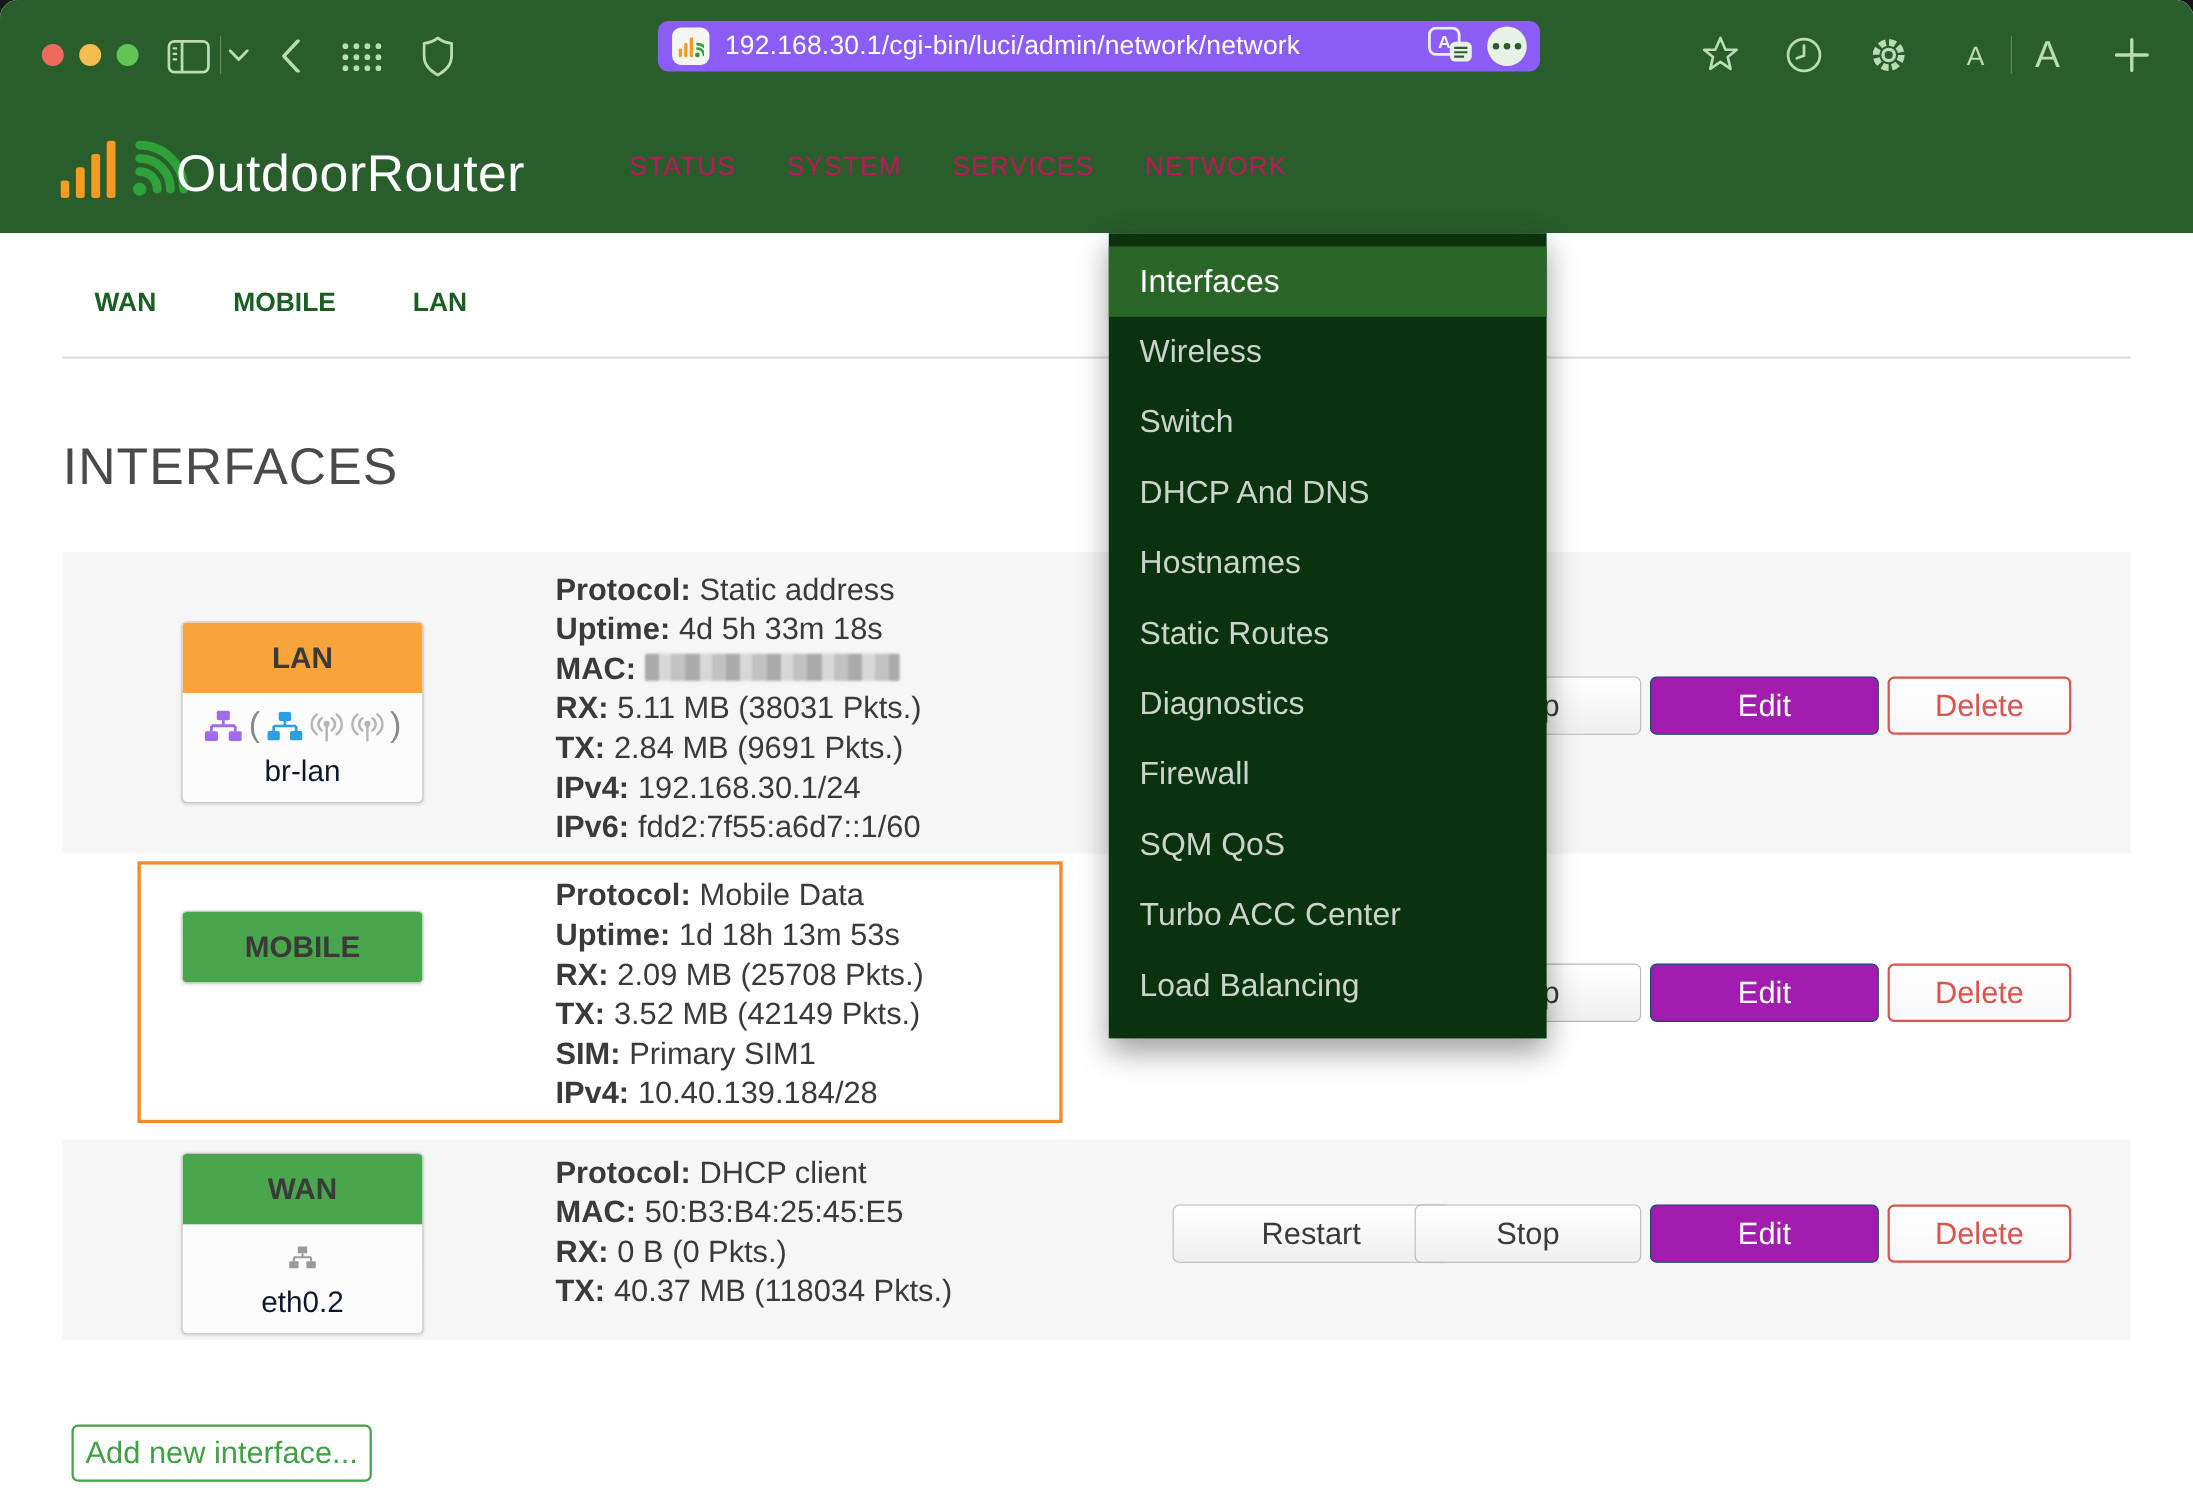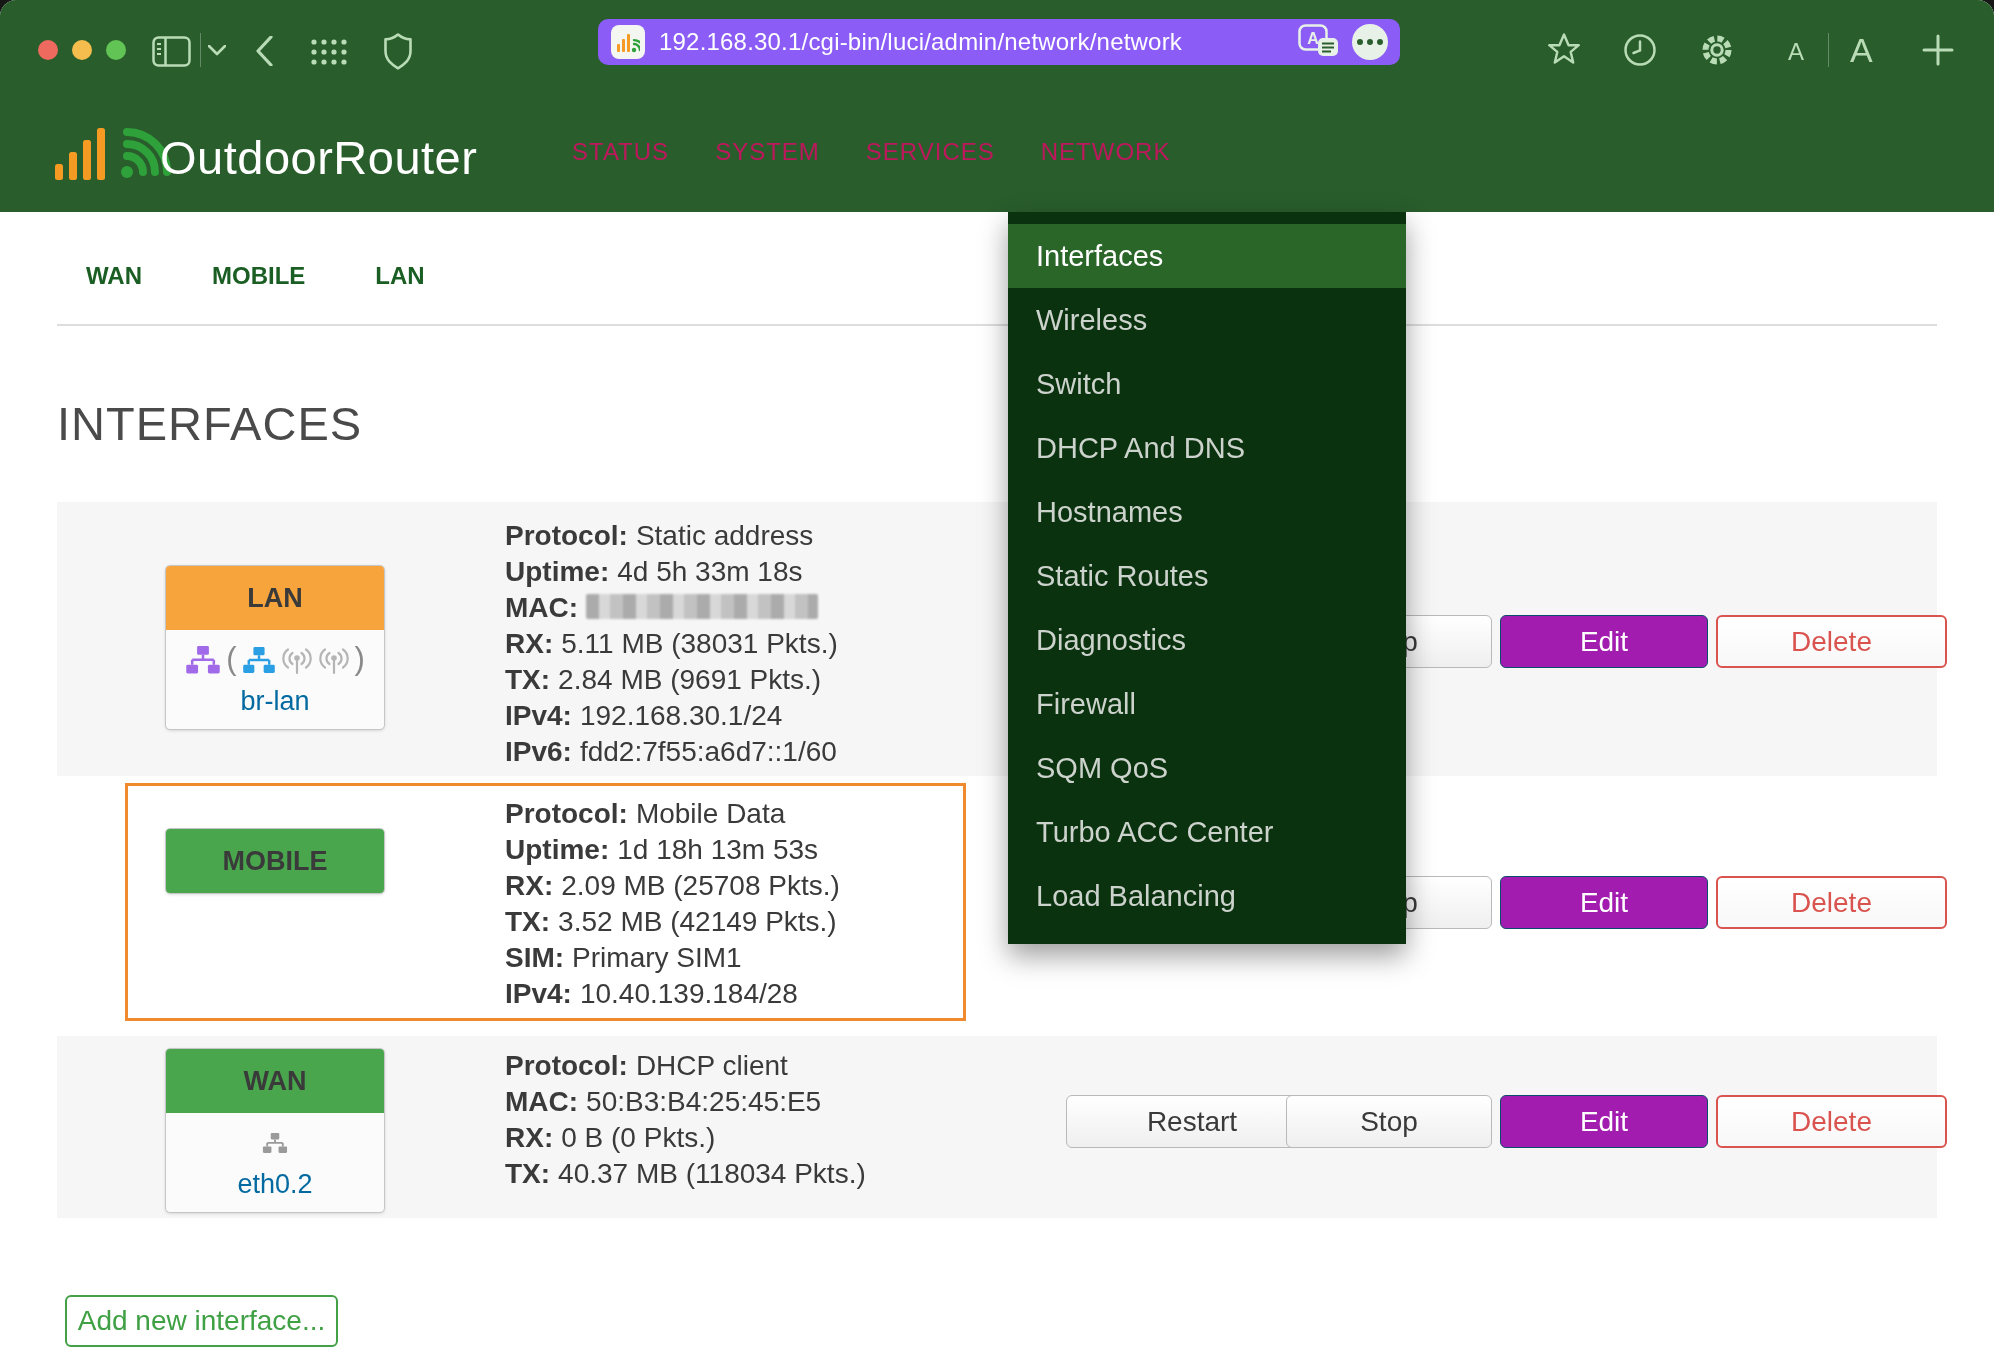--- a/index.html
+++ b/index.html
@@ -49,37 +49,37 @@
   .hlbox { position:absolute; left:68px; top:7px; width:841px; height:238px; border:3px solid #f08a2e; }
 
   .card { position:absolute; left:108px; width:220px; border:1px solid #c6c6c6; border-radius:5px;
           overflow:hidden; background:#fbfbfb; box-shadow:0 1px 3px rgba(0,0,0,.12); }
   .r0 .card { top:63px; } .r1 .card { top:52px; } .r2 .card { top:12px; }
   .card-head { height:64px; display:flex; align-items:center; justify-content:center;
                font-size:27px; font-weight:bold; color:#3a3a3a; }
   .card-body { padding:9px 2px 12px; text-align:center; }
   .icnrow { display:flex; align-items:center; justify-content:center; gap:5px; height:44px; }
   .paren { font-size:31px; color:#8a8a8a; position:relative; top:-2px; }
-  .dev { font-size:27px; color:#0369a1; margin-top:3px; }
+  .dev { font-size:27px; color:#0f172a; margin-top:3px; }
 
   .details { position:absolute; left:448px; }
   .r0 .details { top:16px; } .r1 .details { top:20px; } .r2 .details { top:12px; }
   .dline { height:36px; line-height:36px; font-size:28px; color:#3a3a3a; white-space:nowrap; }
   .dline b { margin-right:8px; }
   .redacted { display:inline-block; vertical-align:middle; width:232px; height:25px; margin-top:-6px;
               border-radius:2px; filter:blur(1.2px);
               background:repeating-linear-gradient(90deg,#ababab 0 13px,#d8d8d8 13px 24px,#c2c2c2 24px 37px),
                          repeating-linear-gradient(0deg,rgba(255,255,255,.35) 0 8px,rgba(0,0,0,.08) 8px 16px); }
 
   .btns { position:absolute; left:0; width:100%; height:53px; }
   .r0 .btns { top:113px; } .r1 .btns { top:100px; } .r2 .btns { top:59px; }
   .btn { position:absolute; height:53px; border-radius:6px; font-size:28px;
          display:flex; align-items:center; justify-content:center; cursor:default; }
   .b0 { left:1009px; width:252px; } .b1 { left:1229px; width:206px; }
-  .b2 { left:1443px; width:208px; } .b3 { left:1659px; width:231px; }
+  .b2 { left:1443px; width:208px; } .b3 { left:1659px; width:167px; }
   .btn-plain { background:linear-gradient(#ffffff,#efefef); border:1px solid #b9b9b9; color:#3a3a3a; }
   .btn-green { background:#a21caf; border:1px solid #0c4a6e; color:#fff; }
   .btn-red   { background:linear-gradient(#ffffff,#f8f8f8); border:2px solid #d9534f; color:#d9534f; }
 
   .addbtn { position:absolute; left:65px; top:1083px; width:273px; height:52px; border-radius:6px;
             background:#fff; border:2px solid #43a047; color:#3fa044; font-size:28px;
             display:flex; align-items:center; justify-content:center; }
 
   
   .menu { position:absolute; left:1008px; top:212px; width:398px; padding:12px 0 16px;

